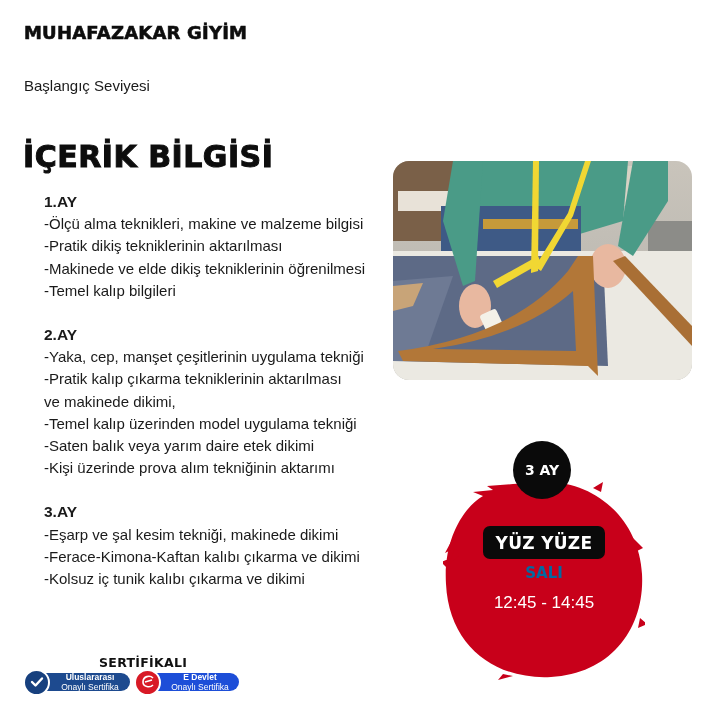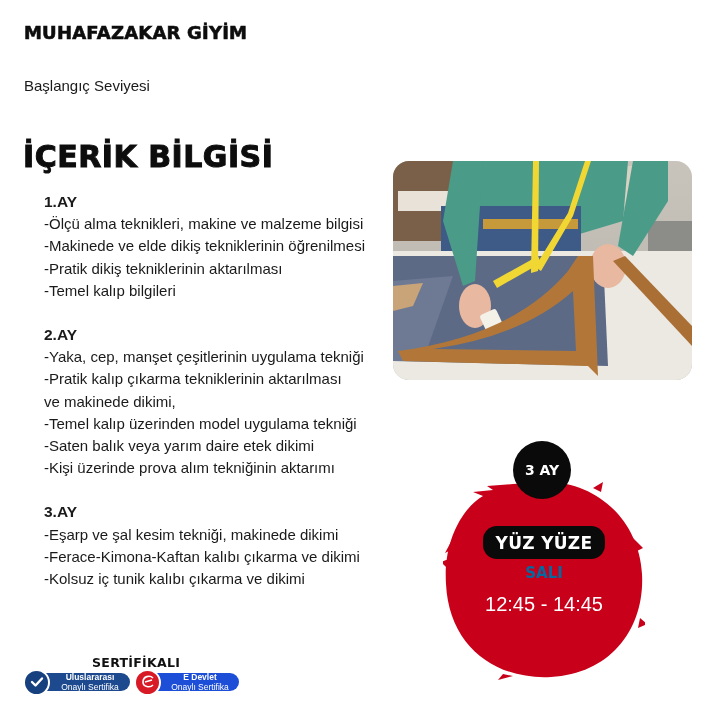--- a/index.html
+++ b/index.html
@@ -14,27 +14,27 @@
   .content { left:36px; top:191px; width:360px; font-size:15px; line-height:22.2px; color:#1a1a1a;margin-left:8px; }
   .month { margin-bottom:0; }
   .month + .month { margin-top:22px; }
   .month-title { font-weight:700; font-size:15.5px; }
   .item { white-space:nowrap; }
   .photo { left:393px; top:161px; width:299px; height:219px; border-radius:16px; overflow:hidden; }
   .blob { left:443px; top:478px; width:202px; height:202px; }
   .duration { left:513px; top:441px; width:58px; height:58px; border-radius:50%; background:#0a0a0a;
               color:#fff; font-weight:700; font-size:14px; display:flex; align-items:center; justify-content:center;
               font-family:"DejaVu Sans", sans-serif; }
-  .mode { left:483px; top:526px; width:122px; height:33px; border-radius:14px; background:#0a0a0a; color:#fff;
+  .mode { left:483px; top:526px; width:122px; height:33px; border-radius:7px; background:#0a0a0a; color:#fff;
           font-family:"DejaVu Sans", sans-serif; font-weight:900; font-size:17px; display:flex;
           align-items:center; justify-content:center; letter-spacing:0.3px; }
   .day { left:444px; top:564px; width:200px; text-align:center; color:#0369a1; font-weight:700; font-size:15px;
          font-family:"DejaVu Sans", sans-serif; }
-  .time { left:444px; top:593px; width:200px; text-align:center; color:#fff; font-size:20px; }
-  .cert-label { left:92px; top:655px; font-family:"DejaVu Sans", sans-serif; font-weight:700; font-size:12.5px; color:#111; letter-spacing:0.3px; }
+  .time { left:444px; top:593px; width:200px; text-align:center; color:#fff; font-size:17px; }
+  .cert-label { left:99px; top:655px; font-family:"DejaVu Sans", sans-serif; font-weight:700; font-size:12.5px; color:#111; letter-spacing:0.3px; }
   .badge { top:673px; height:18px; border-radius:13px; display:flex; align-items:center; color:#fff;justify-content:flex-end; }
   .badge .circ { width:27px; height:27px; border-radius:50%; border:2px solid #fff; box-sizing:border-box;
                  display:flex; align-items:center; justify-content:center; margin-left:-1px; }
   .badge .txt { flex:1; text-align:center; font-size:8.5px; line-height:10px; }
   .badge .txt b { display:block; font-size:8.5px; }
   .badge-intl { left:24px; width:106px; background:#1d4a8f; }
   .badge-intl .circ { background:#17407e; }
   .badge-edev { left:135px; width:104px; background:#1d4ed8; }
   .badge-edev .circ { background:#d81a26; }
 </style>
@@ -45,22 +45,22 @@
   <div>MUHAFAZAKAR GİYİM</div>
 </div>
 <div class="abs subtitle">Başlangıç Seviyesi</div>
 
 <div class="abs heading">İÇERİK BİLGİSİ</div>
 
 <div class="abs content">
   <div class="month">
     <div class="month-title">1.AY</div>
     <div class="item">-Ölçü alma teknikleri, makine ve malzeme bilgisi</div>
+    <div class="item">-Pratik dikiş tekniklerinin aktarılması</div>
     <div class="item">-Makinede ve elde dikiş tekniklerinin öğrenilmesi</div>
-    <div class="item">-Pratik dikiş tekniklerinin aktarılması</div>
     <div class="item">-Temel kalıp bilgileri</div>
   </div>
   <div class="month">
     <div class="month-title">2.AY</div>
     <div class="item">-Yaka, cep, manşet çeşitlerinin uygulama tekniği</div>
     <div class="item">-Pratik kalıp çıkarma tekniklerinin aktarılması</div>
     <div class="item">ve makinede dikimi,</div>
     <div class="item">-Temel kalıp üzerinden model uygulama tekniği</div>
     <div class="item">-Saten balık veya yarım daire etek dikimi</div>
     <div class="item">-Kişi üzerinde prova alım tekniğinin aktarımı</div>

